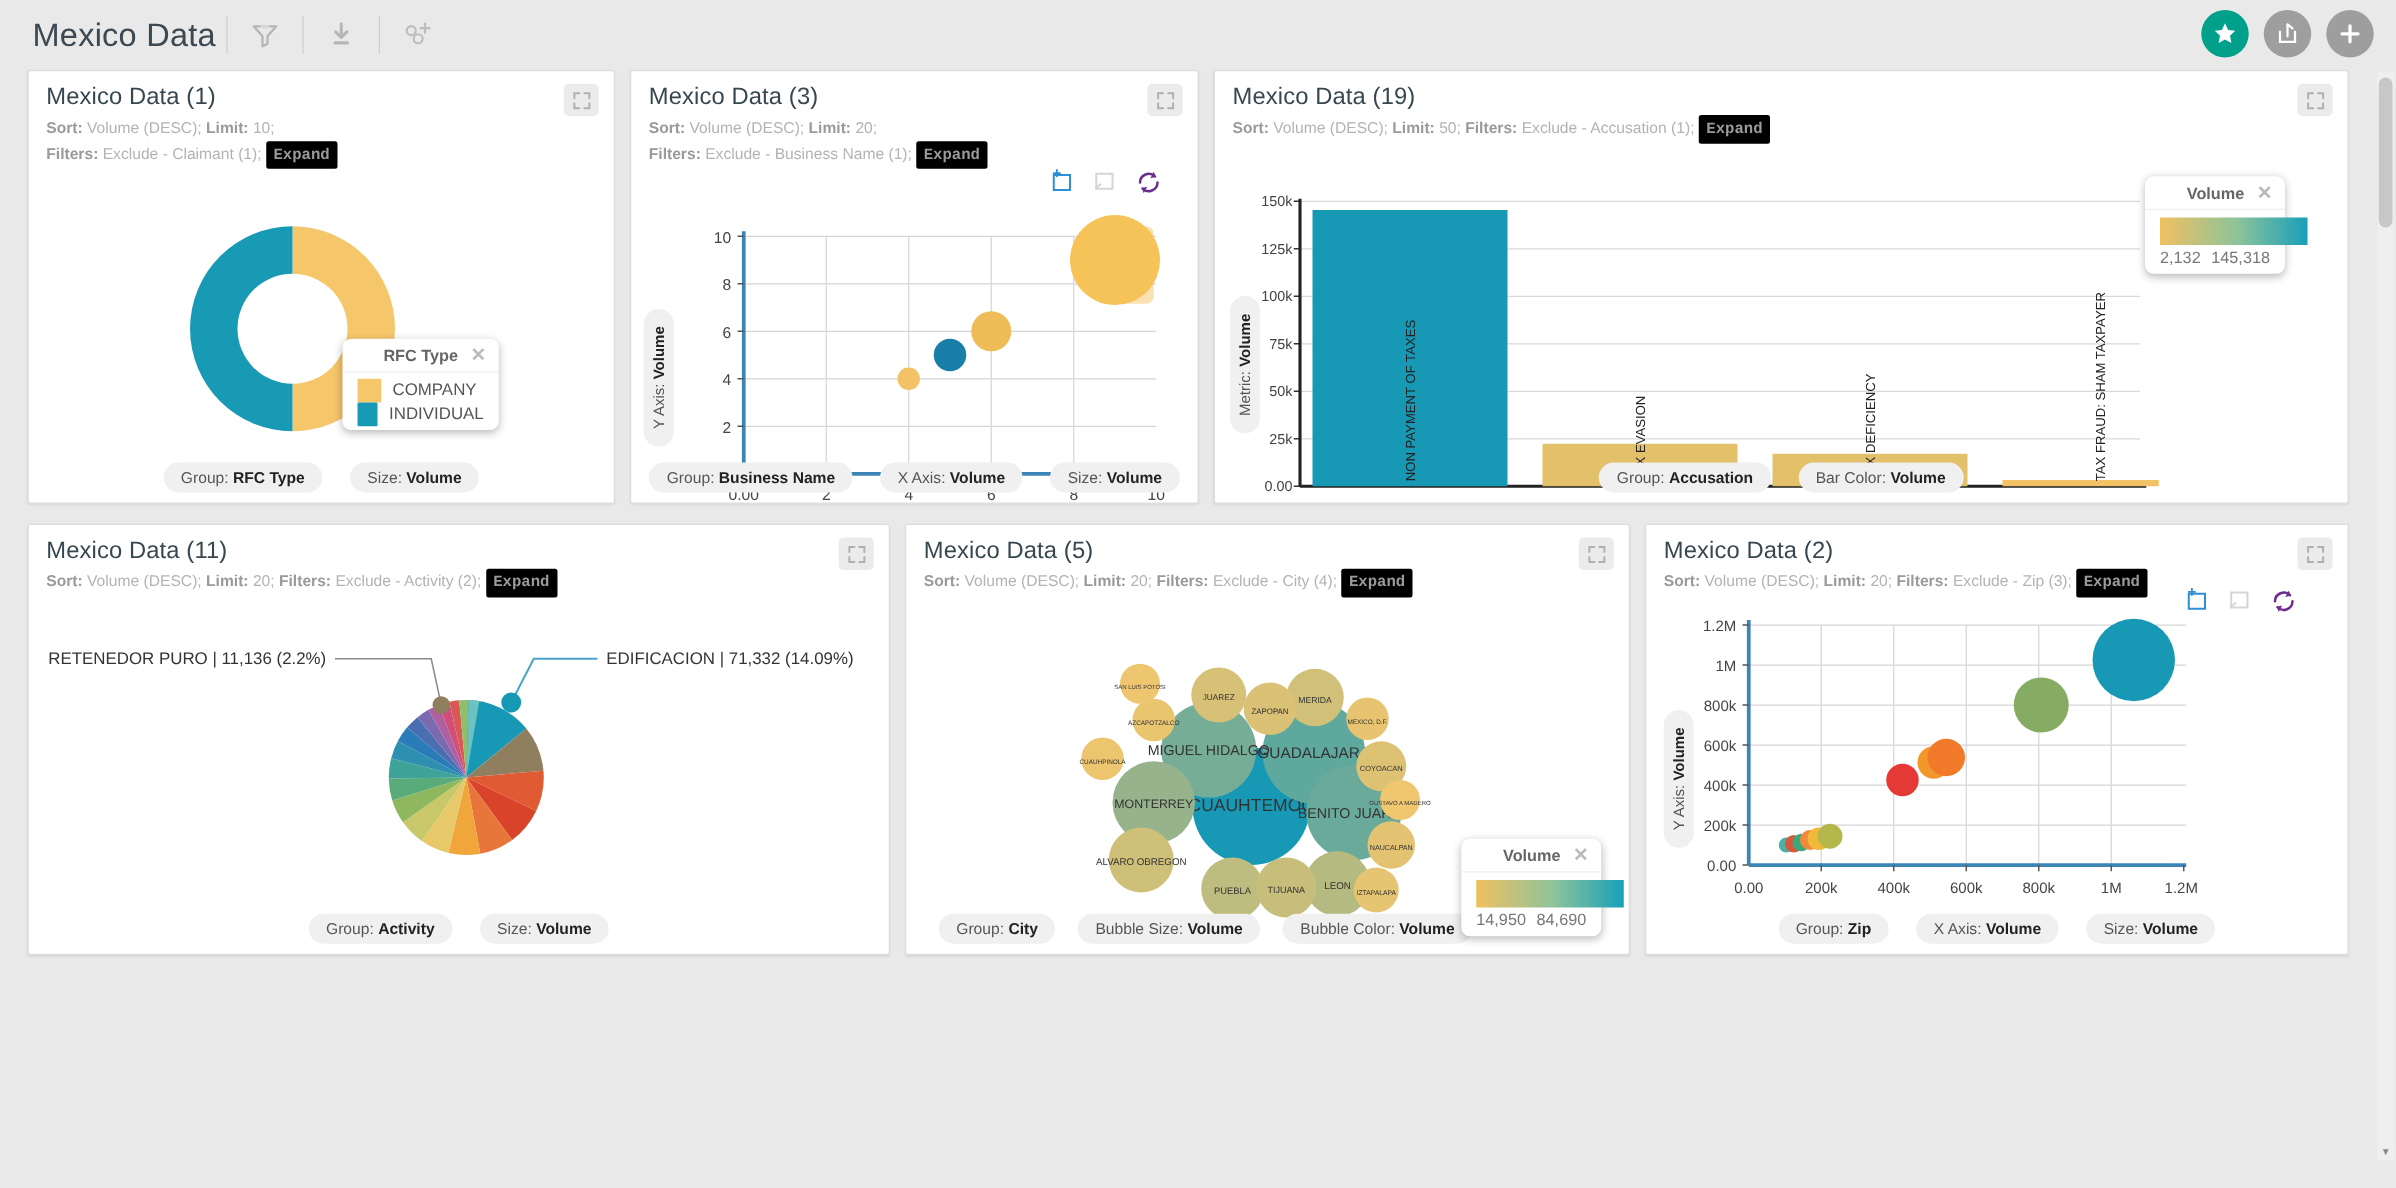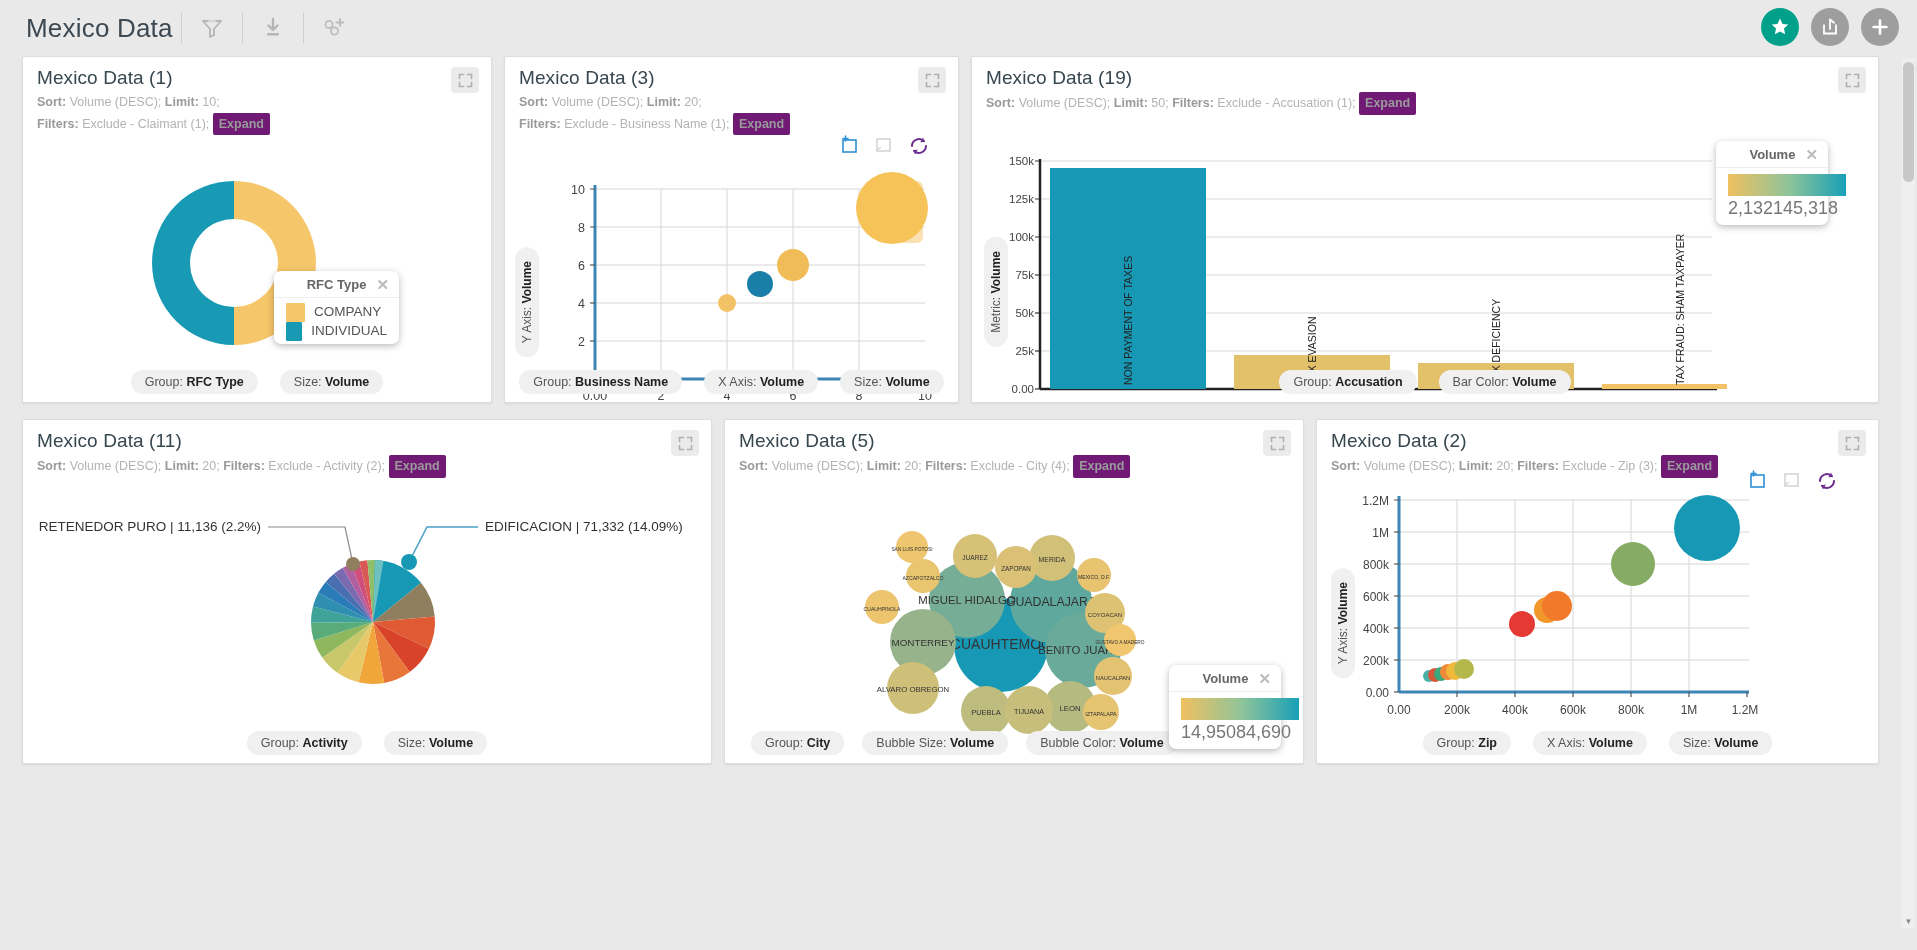--- a/index.html
+++ b/index.html
@@ -53,22 +53,22 @@
   }
   .card-title {
     font-size: 19px; color: #37474f; font-weight: 400;
     padding: 10px 14px 0 14px; letter-spacing: .1px;
   }
   .card-sub {
     font-size: 12.5px; color: #b3b3b3; padding: 3px 14px 0 14px; line-height: 1.65;
   }
   .card-sub b { color: #9a9a9a; font-weight: 700; }
   .expand-pill {
-    display:inline-block; background:#701a75; color:#9a9a9a; font-weight:700;
-    padding: 1px 6px; border-radius: 2px; cursor:pointer;
+    display:inline-block; background:#000000; color:#9a9a9a; font-weight:700;
+    padding: 1px 6px; border-radius: 2px; cursor:pointer;font-family:Liberation Mono, monospace;
   }
   .maximize {
     position:absolute; top: 10px; right: 12px;
     width: 28px; height: 26px; border-radius: 4px; background:#ebebeb;
     display:flex; align-items:center; justify-content:center; cursor:pointer;
   }
   .chart-area { position:absolute; left:0; right:0; }
 
   
   .footer-pills {
@@ -91,21 +91,21 @@
     padding: 6px 10px 5px 16px; border-bottom:1px solid #eee;
     font-size: 13px; font-weight:700; color:#666;
   }
   .legend-x { color:#bbb; font-size:15px; cursor:pointer; line-height:1; }
   .legend-rows { padding: 5px 12px 3px 12px; }
   .legend-row { display:flex; align-items:center; gap: 9px; font-size:13.5px; color:#555; line-height:1.35;}
   .swatch { width: 19px; height: 19px; display:inline-block; border-radius:1px; }
 
   .gradient-legend { padding: 6px 12px 6px 12px; }
   .gradbar { width: 118px; height: 22px; background: linear-gradient(90deg,#f0c060,#8ec49a 52%,#18a0b8); }
-  .gradvals { display:flex; justify-content:space-between; font-size:18px; color:#777; margin-top:2px; }
+  .gradvals { display:flex; justify-content:space-between; font-size:13px; color:#777; margin-top:2px; }
 
   
   .vaxis {
     position:absolute; background:#f0f0f0; border-radius:14px; padding: 14px 5px;
     font-size: 12px; color:#555; writing-mode: vertical-rl; transform: rotate(180deg);
     white-space: nowrap;
   }
   .vaxis b { color:#222; font-weight:700; }
 
   .chart-tools { position:absolute; display:flex; gap: 14px; z-index:5; }

